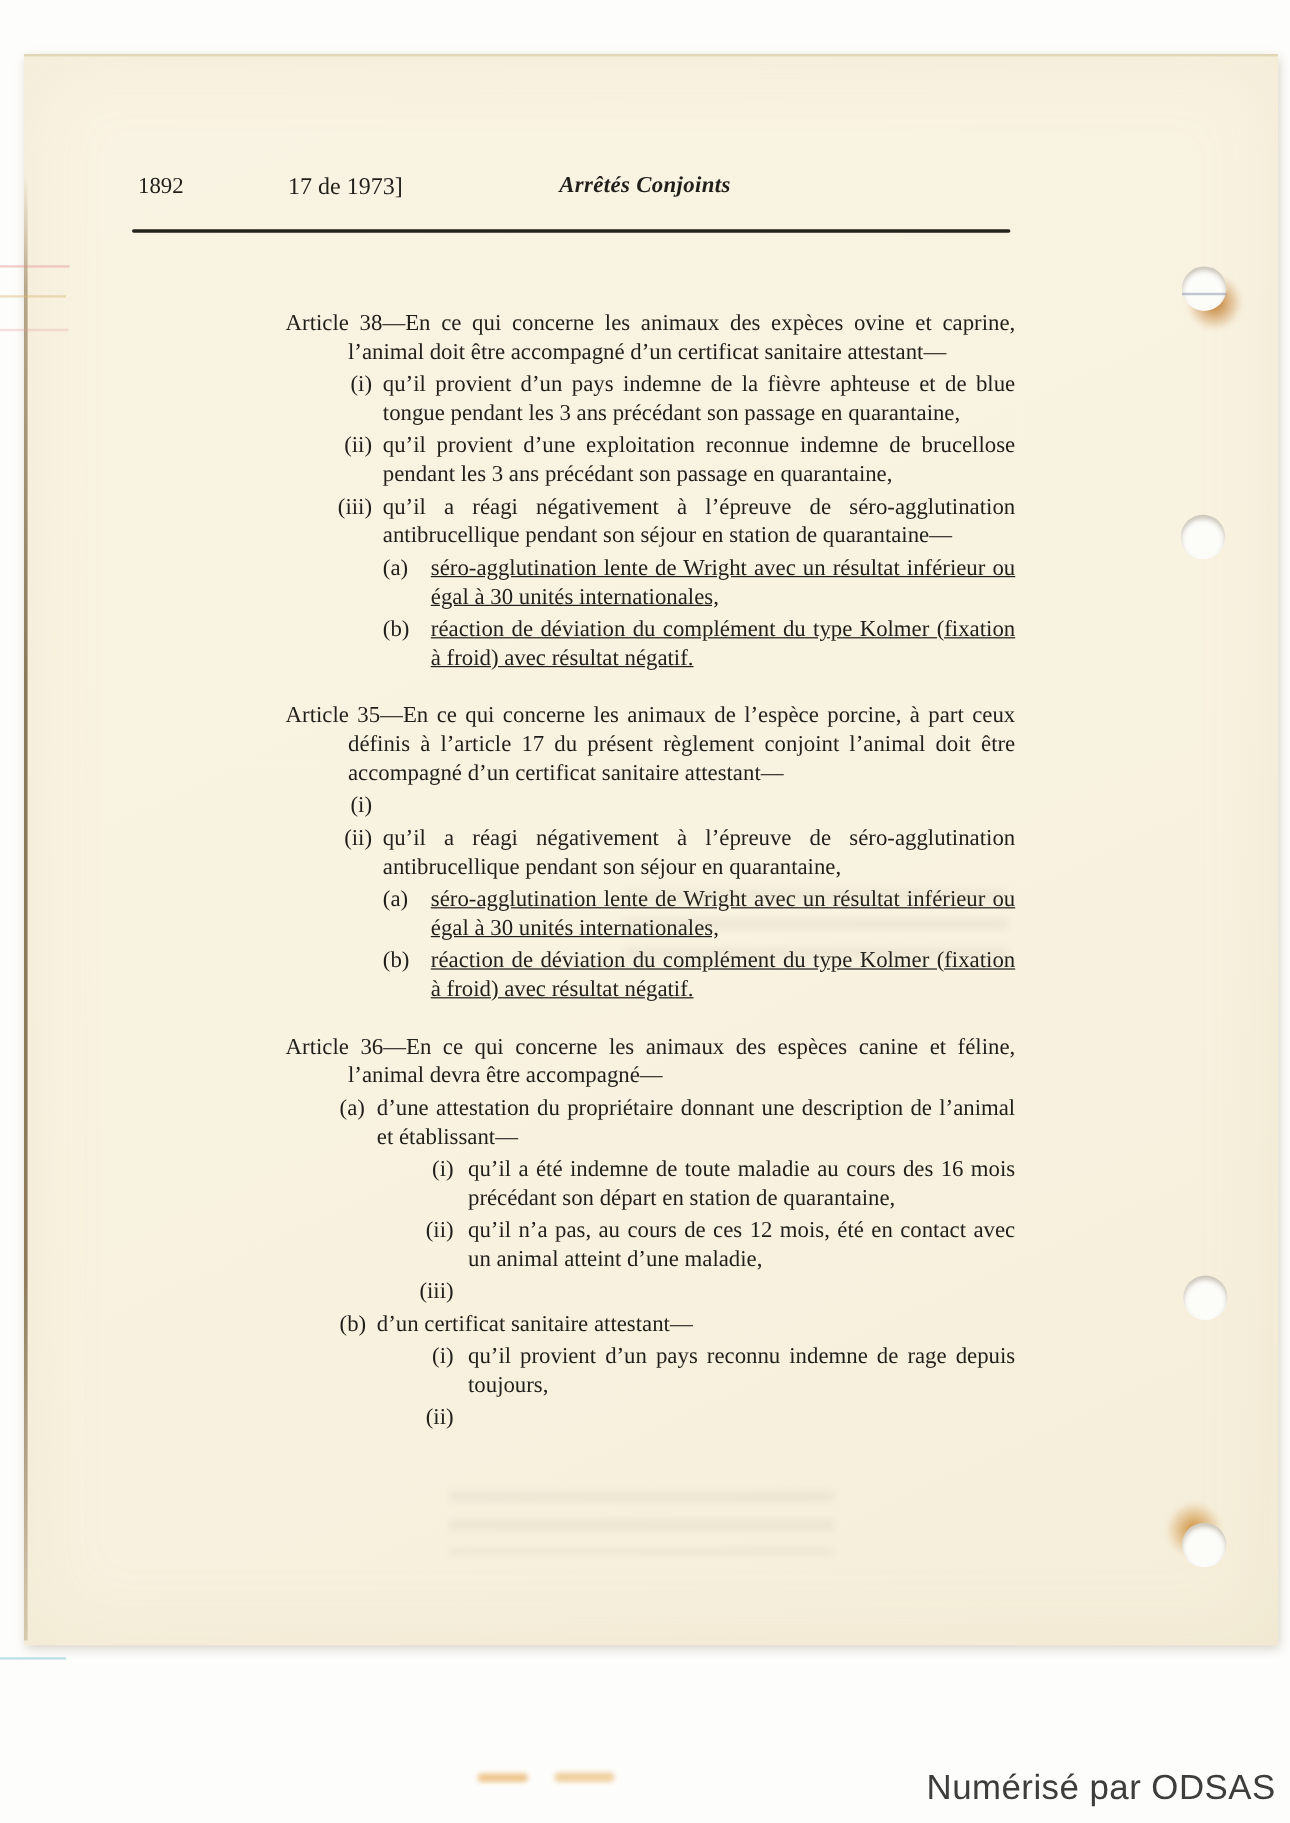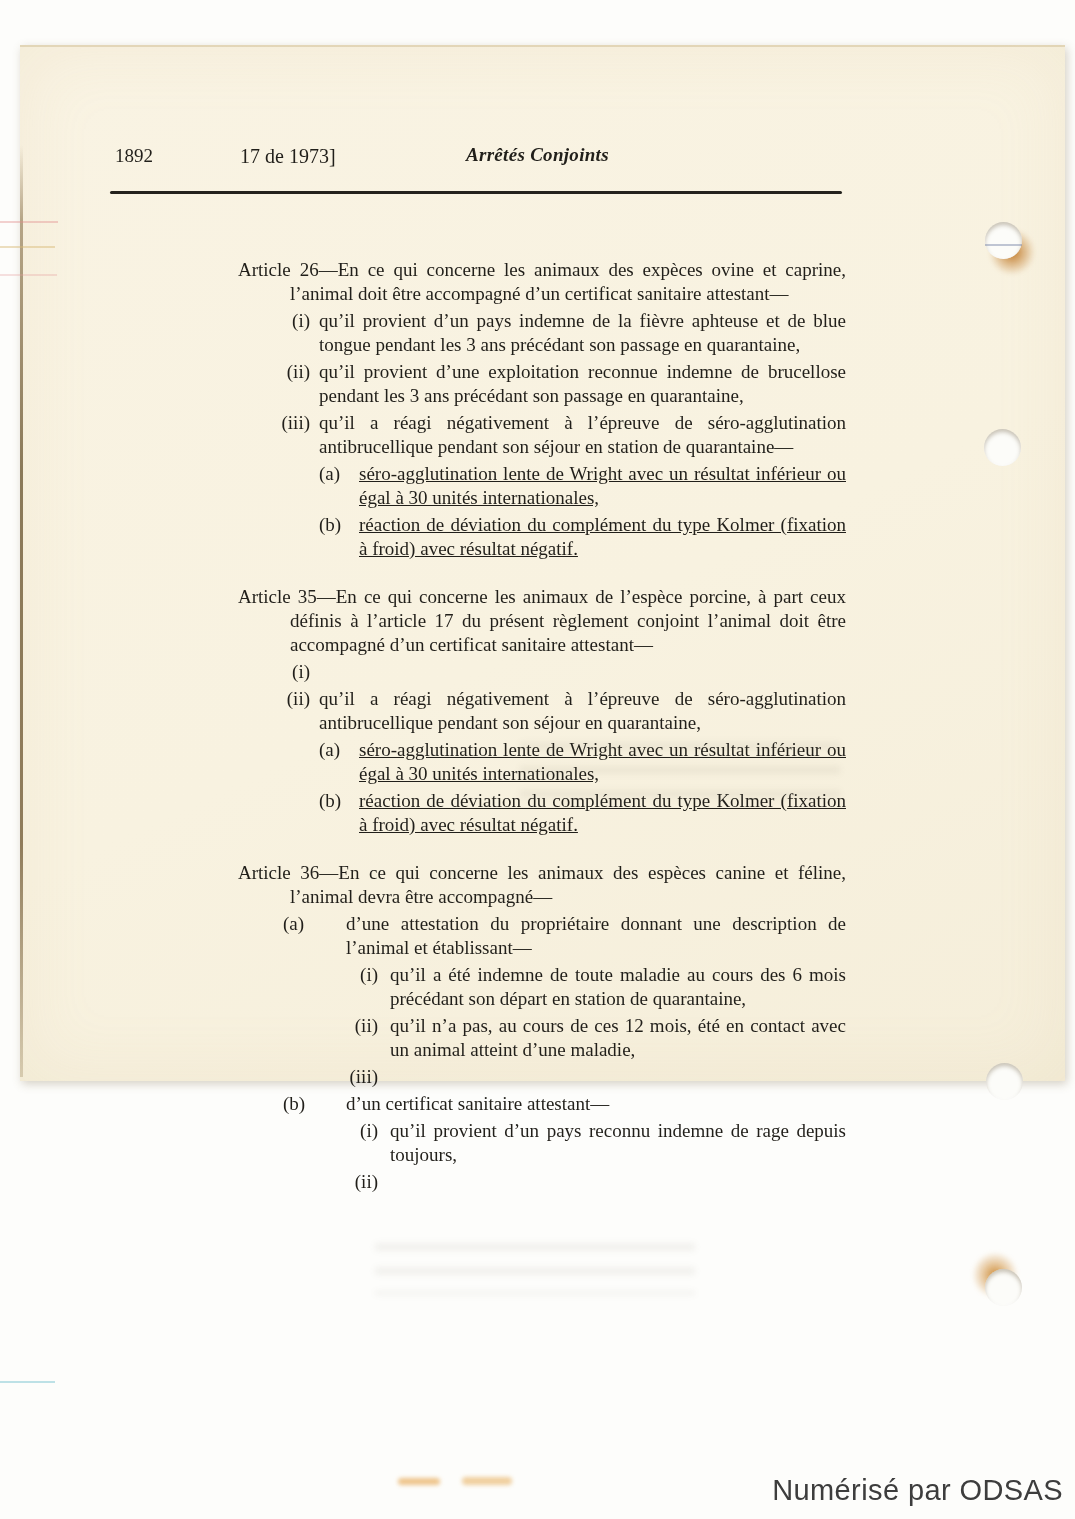--- a/index.html
+++ b/index.html
@@ -8,21 +8,21 @@
     background: #fdfdfb;
     position: relative;
     overflow: hidden;
     font-family: "Liberation Serif", serif;
   }
 
   
   .paper {
     position: absolute;
     left: 20px; top: 45px;
-    width: 1045px; height: 1036px;
+    width: 1045px; height: 1326px;
     background: linear-gradient(155deg, #f9f3e3 0%, #f8f2e0 55%, #f5eeda 100%);
     box-shadow: 2px 3px 9px rgba(110, 95, 60, 0.28), inset 0 0 70px rgba(210, 190, 145, 0.14);
   }
   .paper-edge-left {
     position: absolute; left: 0; top: 100px; bottom: 4px; width: 3px;
     background: linear-gradient(to bottom,
       rgba(150,125,85,0) 0%, rgba(130,105,65,0.55) 8%,
       rgba(108,88,52,0.78) 35%, rgba(118,95,58,0.8) 75%,
       rgba(160,140,100,0.35) 100%);
   }
@@ -53,21 +53,21 @@
   .item { display: flex; margin-top: 3px; }
   .item > .mk { flex: none; width: 72px; text-align: right; }
   .item > .tx { flex: 1; margin-left: 9px; text-align: justify; }
 
   .sub { display: flex; margin-top: 3px; margin-left: 81px; }
   .sub > .mk { flex: none; width: 30px; }
   .sub > .tx { flex: 1; margin-left: 10px; text-align: justify; text-decoration: underline; }
 
   .lit { display: flex; margin-top: 3px; margin-left: 45px; }
   .lit > .mk { flex: none; width: 30px; }
-  .lit > .tx { flex: 1; margin-left: 33px; text-align: justify; }
+  .lit > .tx { flex: 1; margin-left: 1px; text-align: justify; }
 
   .rom { display: flex; margin-top: 3px; margin-left: 93px; }
   .rom > .mk { flex: none; width: 47px; text-align: right; }
   .rom > .tx { flex: 1; margin-left: 12px; text-align: justify; }
 
   
   .hole {
     position: absolute; width: 37px; height: 37px; border-radius: 50%;
     background: #fcfcf9;
     box-shadow: inset 0 3px 4px rgba(115,100,70,0.38), inset 0 -1px 2px rgba(255,255,255,0.85);
@@ -119,21 +119,21 @@
   <div class="paper-edge-left"></div>
 
   <span class="pagenum">1892</span>
   <span class="ref">17 de 1973]</span>
   <span class="runtitle">Arrêtés Conjoints</span>
   <div class="rule"></div>
 
   <div class="content">
 
     <section class="article">
-      <p class="intro">Article 26—En ce qui concerne les animaux des expèces ovine et caprine, l’animal doit être accompagné d’un certificat sanitaire attestant—</p>
+      <p class="intro">Article 38—En ce qui concerne les animaux des expèces ovine et caprine, l’animal doit être accompagné d’un certificat sanitaire attestant—</p>
       <div class="item">
         <span class="mk">(i)</span>
         <span class="tx">qu’il provient d’un pays indemne de la fièvre aphteuse et de blue tongue pendant les 3 ans précédant son passage en quarantaine,</span>
       </div>
       <div class="item">
         <span class="mk">(ii)</span>
         <span class="tx">qu’il provient d’une exploitation reconnue indemne de brucellose pendant les 3 ans précédant son passage en quarantaine,</span>
       </div>
       <div class="item">
         <span class="mk">(iii)</span>
@@ -169,21 +169,21 @@
     </section>
 
     <section class="article">
       <p class="intro">Article 36—En ce qui concerne les animaux des espèces canine et féline, l’animal devra être accompagné—</p>
       <div class="lit">
         <span class="mk">(a)</span>
         <span class="tx">d’une attestation du propriétaire donnant une description de l’animal et établissant—</span>
       </div>
       <div class="rom">
         <span class="mk">(i)</span>
-        <span class="tx">qu’il a été indemne de toute maladie au cours des 6 mois précédant son départ en station de quarantaine,</span>
+        <span class="tx">qu’il a été indemne de toute maladie au cours des 16 mois précédant son départ en station de quarantaine,</span>
       </div>
       <div class="rom">
         <span class="mk">(ii)</span>
         <span class="tx">qu’il n’a pas, au cours de ces 12 mois, été en contact avec un animal atteint d’une maladie,</span>
       </div>
       <div class="rom">
         <span class="mk">(iii)</span>
       </div>
       <div class="lit">
         <span class="mk">(b)</span>

